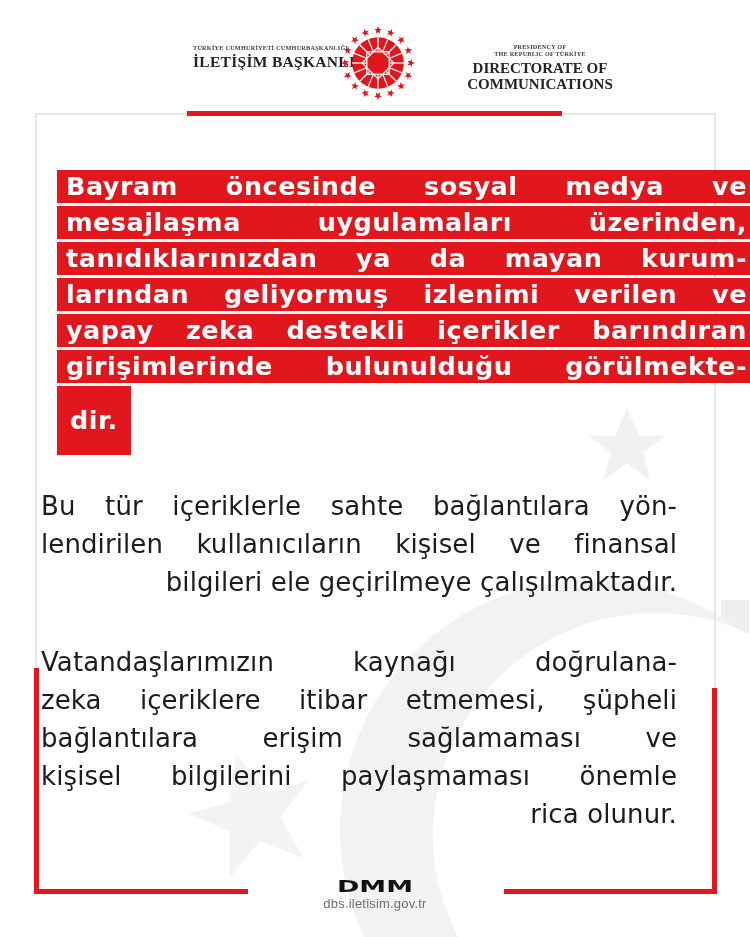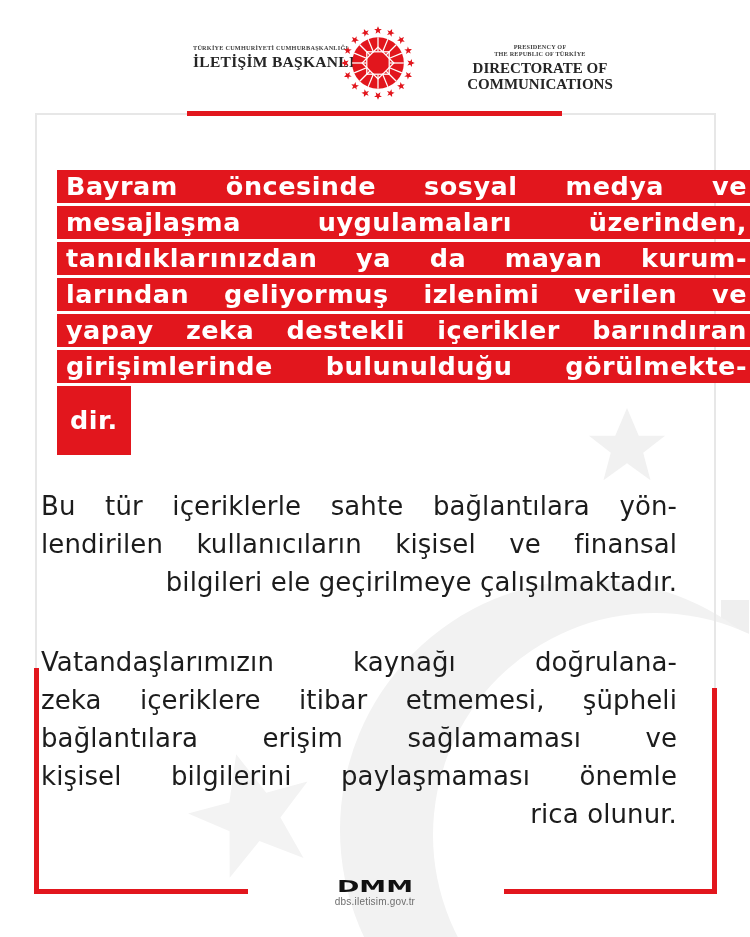--- a/index.html
+++ b/index.html
@@ -42,21 +42,21 @@
   
   .para{position:absolute;left:41px;width:636px;z-index:2;color:#1c1c1c;
     font-size:26px;letter-spacing:.1px;
     font-family:"DejaVu Sans","Liberation Sans",sans-serif;}
   .p1{top:487px;} .p2{top:643px;}
   .pline{height:38px;line-height:38px;white-space:nowrap;text-align:right;}
   .pline.just{white-space:normal;text-align:justify;text-align-last:justify;}
   
   .dmm{position:absolute;left:337px;top:879px;z-index:3;}
   .site{position:absolute;left:275px;top:896px;width:200px;z-index:3;
-    text-align:center;font-size:10px;letter-spacing:.2px;color:#6e6e6e;
+    text-align:center;font-size:13px;letter-spacing:.2px;color:#6e6e6e;
     font-family:"Liberation Sans",sans-serif;}
 </style>
 </head>
 <body>
 
 <div class="page">
 
   <svg class="watermark" width="750" height="937" viewBox="0 0 750 937">
     <defs>
       <path id="wstar" d="M0,-10 L2.94,-3.09 L9.51,-3.09 L4.05,1.18 L5.88,8.09 L0,3.82 L-5.88,8.09 L-4.05,1.18 L-9.51,-3.09 L-2.94,-3.09 Z"></path>

